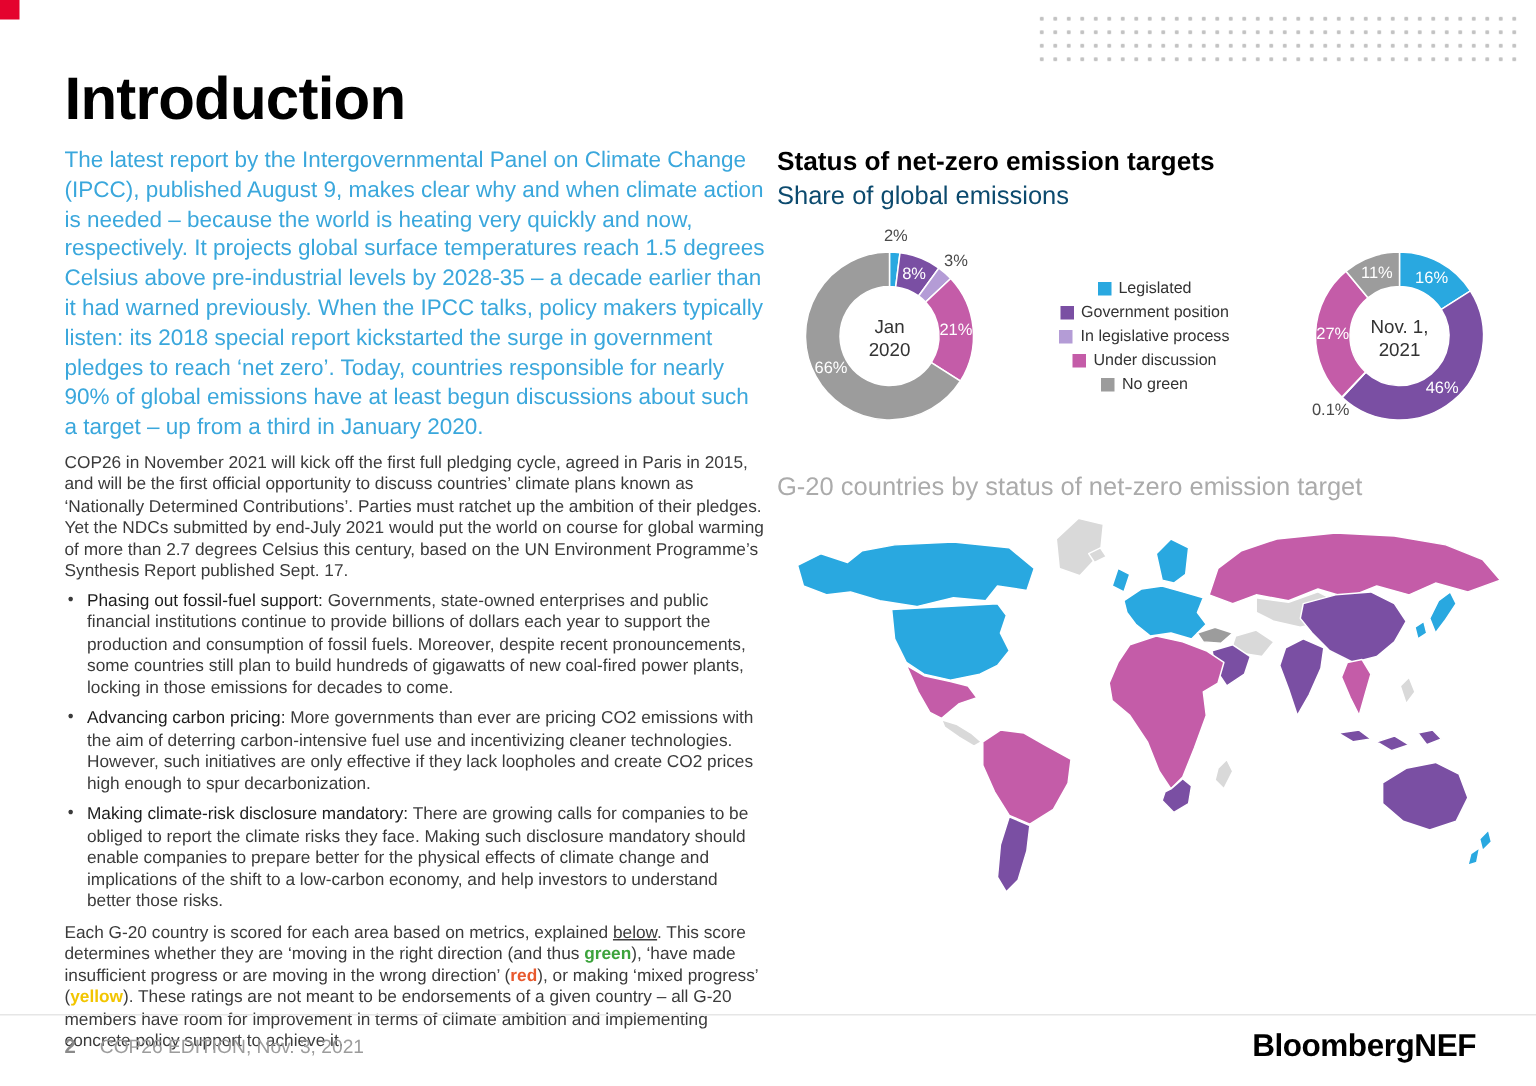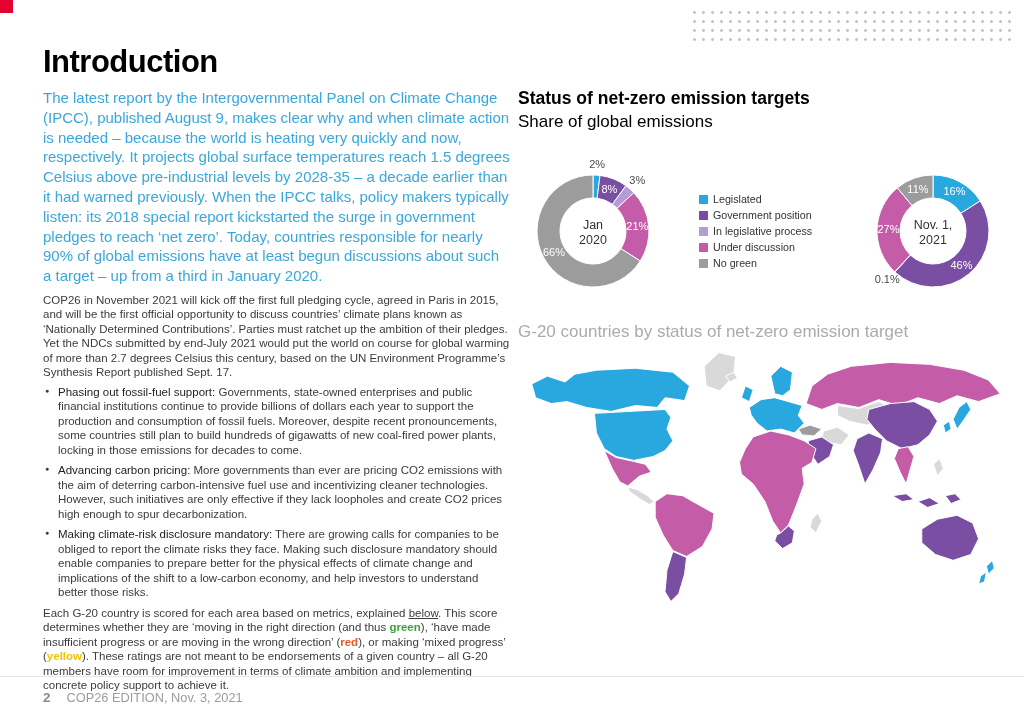--- a/index.html
+++ b/index.html
@@ -10,41 +10,41 @@
     position: relative;
     overflow: hidden;
   }
   .corner-accent { position:absolute; top:0; left:0; width:13px; height:13px; background:#E4032E; }
   .dot-grid {
     position:absolute; top:8px; right:12px; width:322px; height:37px;
     background-image: radial-gradient(circle, #C3C3C3 1.3px, transparent 1.5px);
     background-size: 9px 9px;
   }
   .page { padding: 44px 16px 0 43px; }
-  .page-title { font-size: 31px; color:#000; letter-spacing:-0.5px; margin-bottom: 8px; font-weight: bold; }
+  .page-title { font-size: 40px; color:#000; letter-spacing:-0.5px; margin-bottom: 8px; font-weight: bold; }
   .columns { display:flex; gap:8px; }
   .col-left { flex: 0 0 467px; width: 467px; }
   .col-right { flex: 0 0 490px; width: 490px; }
   .intro { color:#3AA7DC; font-size:15px; line-height:1.32; margin-bottom:7px; }
   .body-text { color:#3b3b3b; font-size:11.5px; line-height:1.26; margin-bottom:5px; }
   ul.bullets { list-style:none; margin:3px 0 5px 2px; }
   ul.bullets li { position:relative; padding-left:13px; margin-bottom:6px; color:#3b3b3b; font-size:11.5px; line-height:1.26; }
   ul.bullets li::before { content:"●"; position:absolute; left:0; top:2px; font-size:7px; color:#3b3b3b; }
   .lead { font-weight:normal; color:#1d1d1d; }
   .closing { color:#3b3b3b; font-size:11.5px; line-height:1.26; }
   .u { text-decoration: underline; }
   .w-green  { color:#3CA33C; font-weight:bold; }
   .w-red    { color:#E8592E; font-weight:bold; }
   .w-yellow { color:#F2C500; font-weight:bold; }
   .r-heading { font-size:17.5px; font-weight:bold; color:#000; margin-bottom:3px; }
-  .r-sub { font-size:17px; color:#000000; margin-bottom:20px; font-weight:normal; }
+  .r-sub { font-size:17px; color:#0c4a6e; margin-bottom:4px; font-weight:normal; }
   .donut-row { display:flex; align-items:center; justify-content:space-between; height:158px; }
   .donut { width:150px; height:150px; }
   .legend { width:128px; font-size:10.7px; color:#333; }
-  .legend-item { display:flex; align-items:center; margin:4px 0; }
+  .legend-item { display:flex; align-items:center; margin:4px 0;justify-content:center; }
   .swatch { width:9px; height:9px; margin-right:5px; flex:0 0 9px; }
   .map-heading { font-size:17px; color:#ABABAB; margin:12px 0 4px; font-weight:normal; }
   .map-wrap { width:490px; height:268px; }
   .source { font-size:11px; font-style:italic; color:#3b3b3b; margin-top:2px; width:478px; line-height:1.25; }
   .footer {
     position:absolute; left:0; bottom:0; width:1024px; height:48px;
     border-top:1px solid #E6E6E6;
     display:flex; align-items:center; padding:0 40px 6px 43px;
   }
   .page-num { color:#8a8a8a; font-weight:bold; font-size:13.5px; margin-right:16px; }
@@ -176,13 +176,14 @@
         </svg>
       </div>
 
     </div>
   </div>
 </div>
 
 <div class="footer">
   <span class="page-num">2</span>
   <span class="edition">COP26 EDITION, Nov. 3, 2021</span>
+  <span class="logo">BloombergNEF</span>
 </div>
 
 </body></html>

